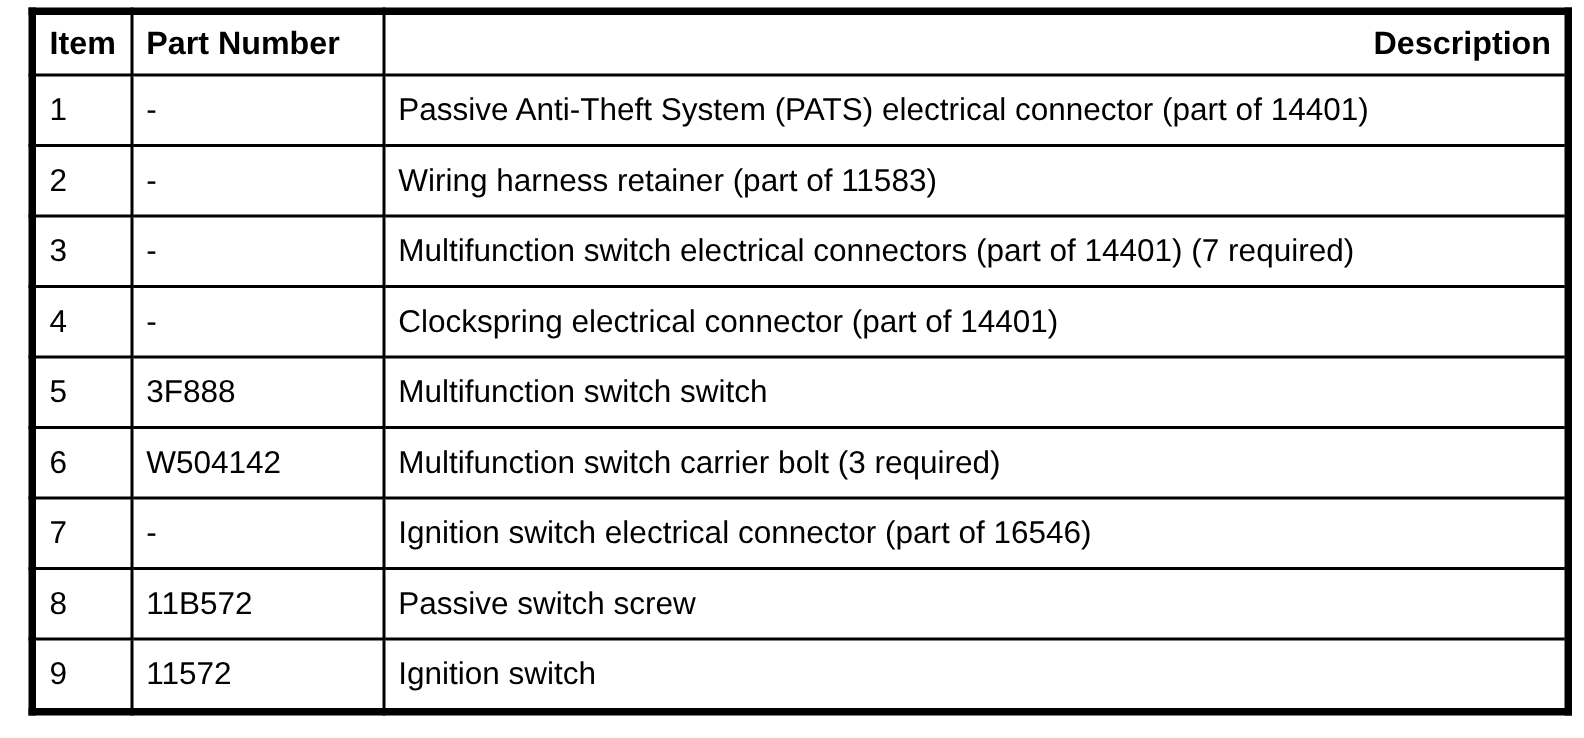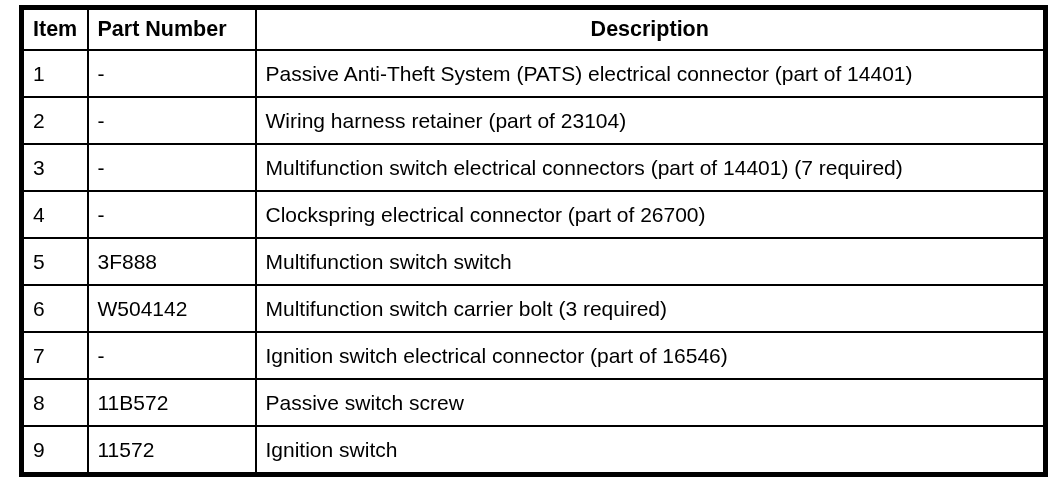--- a/index.html
+++ b/index.html
@@ -41,21 +41,21 @@
     white-space: nowrap;
     overflow: hidden;
     color: #000000;
   }
   table.parts th {
     height: 39px;
     font-weight: bold;
     font-size: 21.5px;
   }
   table.parts th.desc-header {
-    text-align: center;
+    text-align: right;
   }
   table.parts td {
     height: 45px;
     font-weight: normal;
   }
 </style>
 </head>
 <body>
 
 <div class="table-wrap">
@@ -74,31 +74,31 @@
     </thead>
     <tbody>
       <tr>
         <td>1</td>
         <td>-</td>
         <td>Passive Anti-Theft System (PATS) electrical connector (part of 14401)</td>
       </tr>
       <tr>
         <td>2</td>
         <td>-</td>
-        <td>Wiring harness retainer (part of 23104)</td>
+        <td>Wiring harness retainer (part of 11583)</td>
       </tr>
       <tr>
         <td>3</td>
         <td>-</td>
         <td>Multifunction switch electrical connectors (part of 14401) (7 required)</td>
       </tr>
       <tr>
         <td>4</td>
         <td>-</td>
-        <td>Clockspring electrical connector (part of 26700)</td>
+        <td>Clockspring electrical connector (part of 14401)</td>
       </tr>
       <tr>
         <td>5</td>
         <td>3F888</td>
         <td>Multifunction switch switch</td>
       </tr>
       <tr>
         <td>6</td>
         <td>W504142</td>
         <td>Multifunction switch carrier bolt (3 required)</td>

